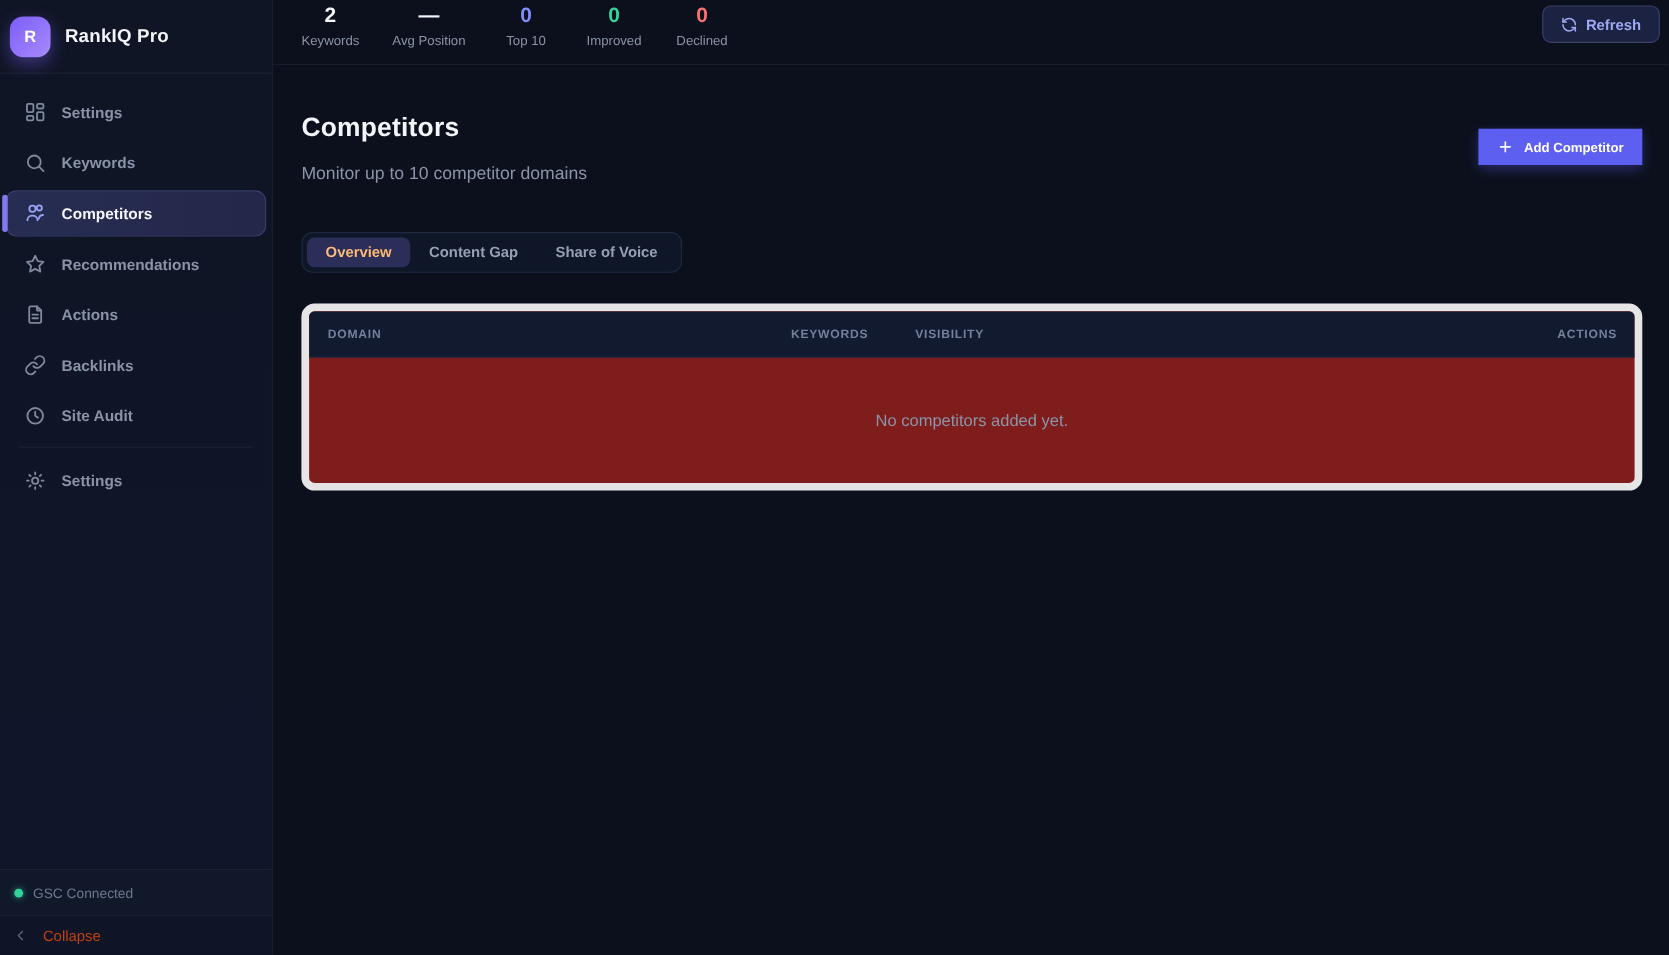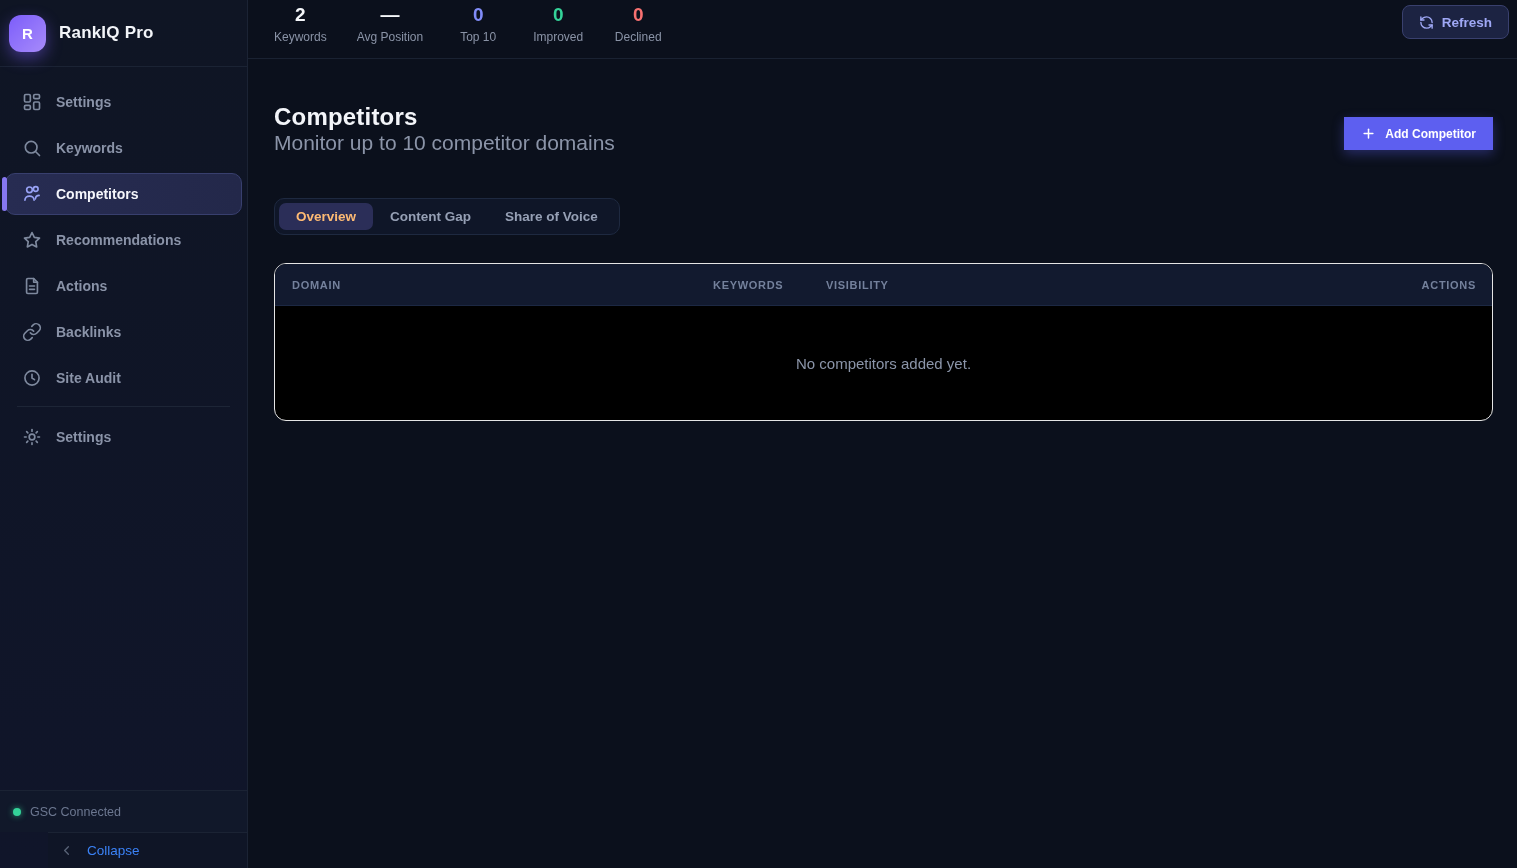--- a/index.html
+++ b/index.html
@@ -55,21 +55,21 @@
   .sb-bottom { flex:0 0 auto; }
   .gsc-row {
     height:42px; border-top:1px solid #1b2334; background:#11182a;
     display:flex; align-items:center; gap:9px; padding-left:13px;
   }
   .gsc-dot { width:8px; height:8px; border-radius:50%; background:#34d399; box-shadow:0 0 6px rgba(52,211,153,.7); }
   .gsc-label { font-size:12.5px; color:#6c7790; }
   .collapse-row {
     height:36px; border-top:1px solid #1b2334;
     display:flex; align-items:center; gap:13px; padding-left:11px;
-    color:#3b82f6; font-size:13.5px; cursor:pointer; background:#0f1526;margin-left:48px;
+    color:#c2410c; font-size:13.5px; cursor:pointer; background:#0f1526;
   }
   .collapse-row svg { width:15px; height:15px; stroke:#5a6478; }
   
   .main { margin-left:248px; height:100%; display:flex; flex-direction:column; }
   .topbar {
     height:59px; flex:0 0 auto; position:relative;
     border-bottom:1px solid #1a2232;
     display:flex; align-items:flex-start;
     padding:4px 0 0 26px;
   }
@@ -82,43 +82,43 @@
     height:34px; padding:0 16px; border-radius:8px;
     background:#1c2342; border:1px solid #39406e;
     color:#9fa8f5; font-size:13.5px; font-weight:600;
     display:flex; align-items:center; gap:8px; cursor:pointer;
     font-family:inherit;
   }
   .refresh-btn svg { width:15px; height:15px; stroke:#9fa8f5; }
   .content { padding:44px 24px 0 26px; flex:1 1 auto; }
   .head-row { display:flex; justify-content:space-between; align-items:flex-start; }
   .page-title { font-size:24px; font-weight:700; color:#f3f5f9; letter-spacing:.2px; }
-  .page-subtitle { font-size:21px; color:#8b94a8; }
+  .page-subtitle { margin-top:19px; font-size:16px; color:#8b94a8; }
   .add-btn {
     margin-top:14px;
     height:33px; padding:0 17px; border-radius:0; border:none;
     background:#5d5ff0; color:#ffffff; font-size:12px; font-weight:600;
     display:flex; align-items:center; gap:9px; cursor:pointer;
     box-shadow:0 4px 12px rgba(93,95,240,.35);
     font-family:inherit;
   }
   .add-btn svg { width:15px; height:15px; stroke:#ffffff; }
   .tabs {
     margin-top:43px; display:inline-flex; padding:4px;
     background:#0f1628; border:1px solid #1e2940; border-radius:10px;
   }
   .tab {
     padding:6px 17px; border-radius:7px;
     font-size:13.5px; font-weight:600; color:#96a0b5; cursor:pointer;
     background:transparent; border:none; font-family:inherit;
   }
   .tab.active { background:#2b2e58; color:#fdba74; }
   .table-card {
-    margin-top:28px; border:1px solid #e5e5e5; border-radius:12px;
-    background:#000000; overflow:hidden;
+    margin-top:28px; border:7px solid #e5e5e5; border-radius:12px;
+    background:#7f1d1d; overflow:hidden;
   }
   .thead {
     display:grid; grid-template-columns:438px 113px 111px 1fr auto;
     align-items:center; height:42px;
     background:#121a2f; border-bottom:1px solid #1c2843;
   }
   .th {
     font-size:11px; font-weight:700; letter-spacing:.7px;
     color:#74819c; text-transform:uppercase;
   }

